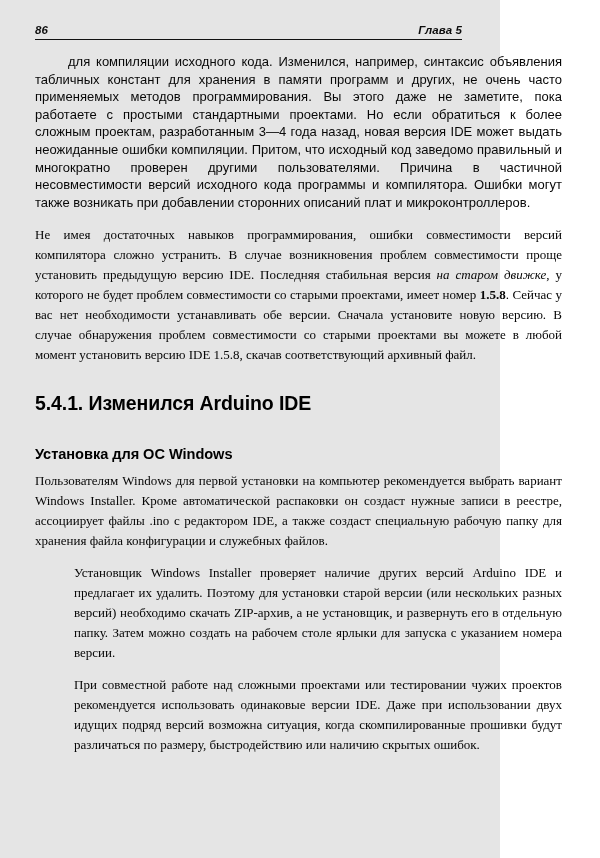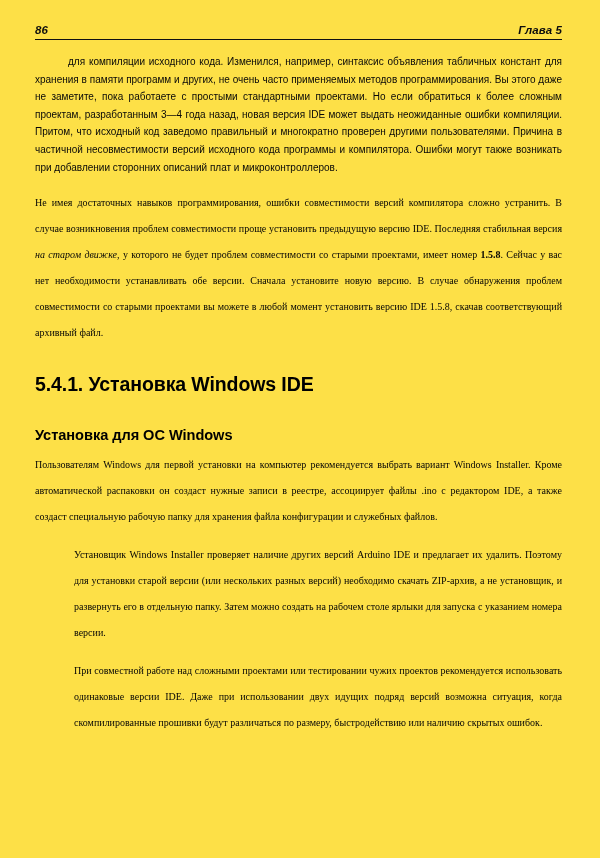--- a/index.html
+++ b/index.html
@@ -11,24 +11,24 @@
     width: 600px;
     height: 858px;
     background: #ffffff;
     font-family: "Liberation Serif", serif;
     color: #000000;
     overflow: hidden;
   }
 
   .page {
     position: relative;
-    width: 600px;
+    width: 500px;
     height: 858px;
     box-sizing: border-box;
-    background: #fde047;
+    background: #e5e5e5;
   }
 
   
   .running-head {
     position: absolute;
     left: 35px;
     right: 38px;
     top: 24px;
     height: 20px;
   }
@@ -53,35 +53,35 @@
   .content {
     position: absolute;
     left: 35px;
     top: 53px;
     width: 527px;
   }
 
   
   p.sans {
     font-family: "Liberation Sans", sans-serif;
-    font-size: 10px;
+    font-size: 13px;
     line-height: 17.6px;
     text-align: justify;
     text-indent: 33px;
     margin: 0 0 4px 0;
     color: #080808;
     -webkit-hyphens: none;
     hyphens: none;
   }
 
   
   p.serif {
     font-family: "Liberation Serif", serif;
-    font-size: 10px;
-    line-height: 26px;
+    font-size: 13px;
+    line-height: 20px;
     text-align: justify;
     margin: 0;
     color: #050505;
   }
   p.serif + p.serif {
     margin-top: 12px;
     margin-left: 39px;
   }
   .gap-before { margin-top: 14px !important; }
 
@@ -120,21 +120,21 @@
     </div>
     <div class="rule"></div>
   </header>
 
   <main class="content">
 
     <p class="sans">для компиляции исходного кода. Изменился, например, синтаксис объявления табличных констант для хранения в памяти программ и других, не очень часто применяемых методов программирования. Вы этого даже не заметите, пока работаете с простыми стандартными проектами. Но если обратиться к более сложным проектам, разработанным 3—4 года назад, новая версия IDE может выдать неожиданные ошибки компиляции. Притом, что исходный код заведомо правильный и многократно проверен другими пользователями. Причина в частичной несовместимости версий исходного кода программы и компилятора. Ошибки могут также возникать при добавлении сторонних описаний плат и микроконтроллеров.</p>
 
     <p class="serif gap-before"><span>Не имея достаточных навыков программирования, ошибки совместимости версий компилятора сложно устранить. В случае возникновения проблем совместимости проще установить предыдущую версию IDE. Последняя стабильная версия </span><span class="i">на старом движке</span><span>, у которого не будет проблем совместимости со старыми проектами, имеет номер </span><span class="b">1.5.8</span><span>. Сейчас у вас нет необходимости устанавливать обе версии. Сначала установите новую версию. В случае обнаружения проблем совместимости со старыми проектами вы можете в любой момент установить версию IDE 1.5.8, скачав соответствующий архивный файл.</span></p>
 
-    <h2 class="sec-head">5.4.1. Установка Windows IDE</h2>
+    <h2 class="sec-head">5.4.1. Изменился Arduino IDE</h2>
 
 
     <h3 class="sub-head">Установка для ОС Windows</h3>
 
     <p class="serif">Пользователям Windows для первой установки на компьютер рекомендуется выбрать вариант Windows Installer. Кроме автоматической распаковки он создаст нужные записи в реестре, ассоциирует файлы .ino с редактором IDE, а также создаст специальную рабочую папку для хранения файла конфигурации и служебных файлов.</p>
 
 
     <p class="serif">Установщик Windows Installer проверяет наличие других версий Arduino IDE и предлагает их удалить. Поэтому для установки старой версии (или нескольких разных версий) необходимо скачать ZIP-архив, а не установщик, и развернуть его в отдельную папку. Затем можно создать на рабочем столе ярлыки для запуска с указанием номера версии.</p>
 
     <p class="serif">При совместной работе над сложными проектами или тестировании чужих проектов рекомендуется использовать одинаковые версии IDE. Даже при использовании двух идущих подряд версий возможна ситуация, когда скомпилированные прошивки будут различаться по размеру, быстродействию или наличию скрытых ошибок.</p>

